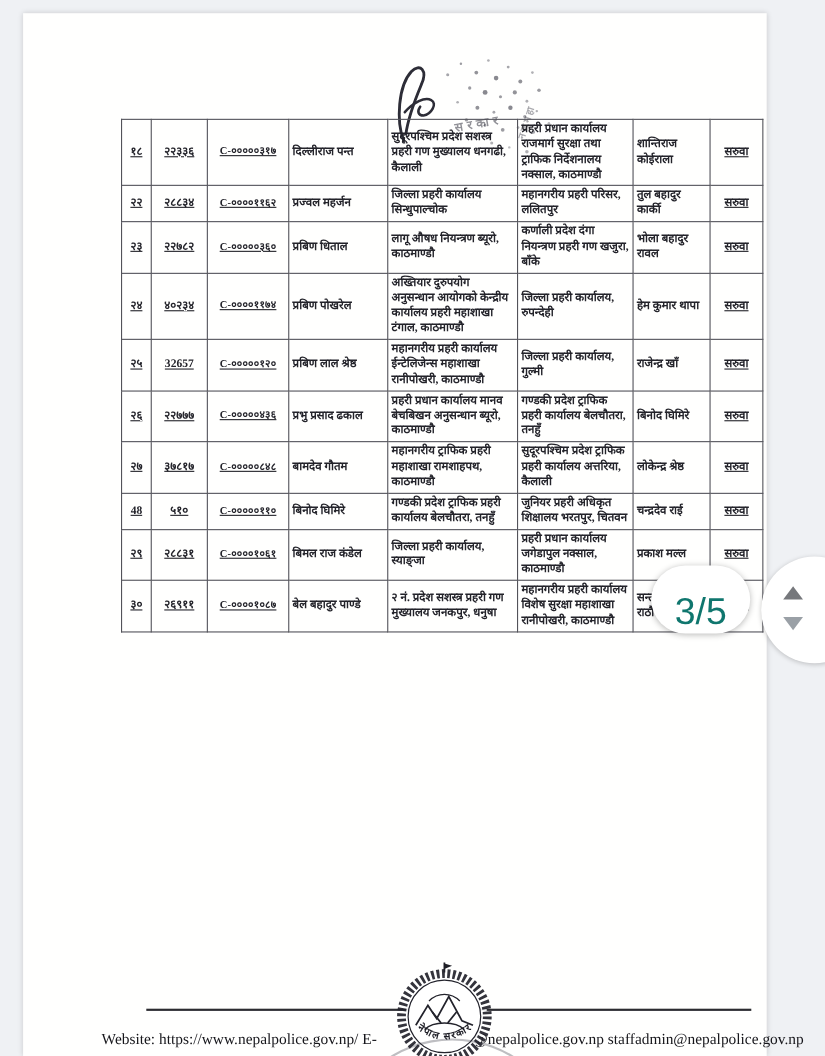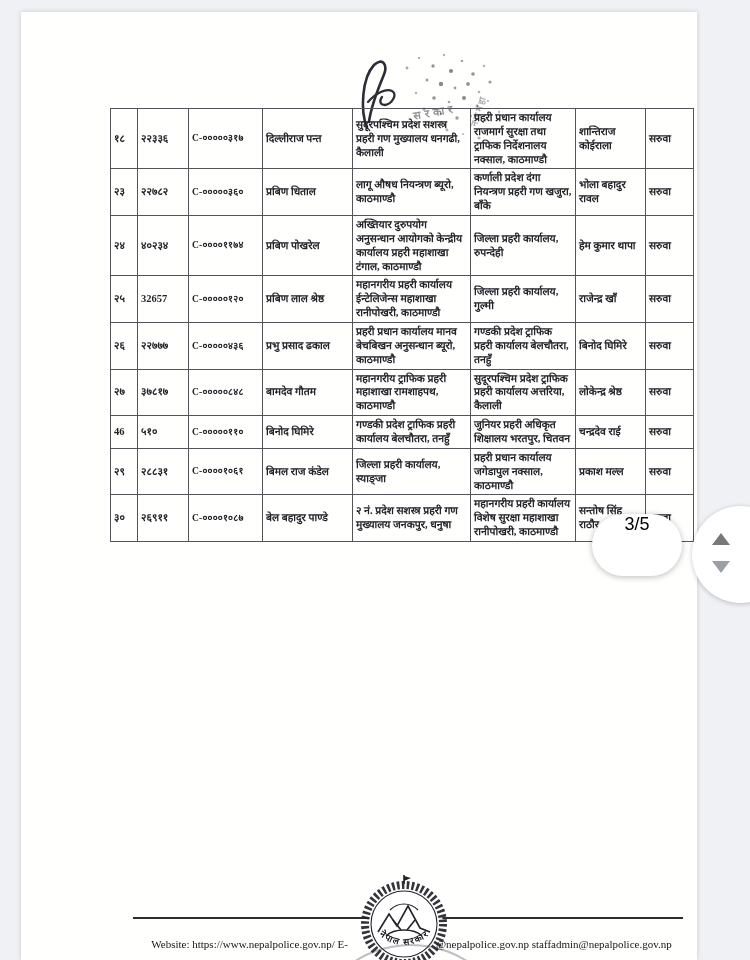--- a/index.html
+++ b/index.html
@@ -15,28 +15,28 @@
   
   table.doc{
     position:absolute;left:89px;top:96px;width:583px;
     border-collapse:collapse;table-layout:fixed;
     font-size:10.5px;line-height:1.32;color:#23232a;font-weight:600;
   }
   table.doc td{
     border:1.3px solid #53535a;padding:2px 3px;vertical-align:middle;
     overflow:hidden;word-wrap:break-word;
   }
-  td.c-sn,td.c-regno,td.c-code,td.c-status{}
+  td.c-sn,td.c-regno,td.c-code,td.c-status{text-align:center;text-decoration:underline;}
   td.c-name,td.c-from_office,td.c-to_office,td.c-recommender{text-align:left;padding-left:4px;}
   td.c-code{font-size:9.5px;letter-spacing:.2px;margin-left:44px;}
   
   .footer-rule{position:absolute;left:112px;top:905px;width:550px;height:2px;background:#2c2c31;}
   .footer-text{
     position:absolute;left:118px;top:926px;width:545px;display:flex;justify-content:center;gap:14px;
-    font-size:11px;color:#15151a;white-space:nowrap;font-weight:500;
+    font-size:14px;color:#15151a;white-space:nowrap;font-weight:500;
   }
   .emblem-gap{width:60px;flex:0 0 auto;}
   
   .signature{position:absolute;left:330px;top:44px;}
   .stamp-noise{position:absolute;left:368px;top:34px;}
   .stamp-frag-top{
     position:absolute;left:392px;top:92px;transform:rotate(-10deg);
     font-size:11px;color:rgba(52,52,64,.55);letter-spacing:4px;font-weight:600;
   }
   .stamp-frag-side{
@@ -45,23 +45,23 @@
   }
   .emblem{position:absolute;left:339px;top:862px;}
   .big-stamp-arc{
     position:absolute;left:293px;top:932px;width:190px;height:170px;border-radius:50%;
     border:2px solid rgba(40,40,52,.30);
   }
   
   .page-pill{
     position:absolute;left:592px;top:514px;width:90px;height:62px;border-radius:31px;
     background:#fff;box-shadow:0 1px 6px rgba(0,0,0,.28);
-    display:flex;align-items:flex-start;justify-content:center;
+    display:flex;align-items:flex-end;justify-content:center;
     font-family:"Liberation Sans","DejaVu Sans",sans-serif;
-    font-size:18px;color:#000000;
+    font-size:34px;color:#0f766e;
   }
   
   .scroll-circle{
     position:absolute;left:692px;top:506px;width:97px;height:97px;border-radius:50%;
     background:#fff;box-shadow:0 1px 5px rgba(0,0,0,.22);
   }
   .tri{position:absolute;width:0;height:0;border-left:9px solid transparent;border-right:9px solid transparent;cursor:pointer;}
   .tri-up{left:20px;top:27px;border-bottom:12px solid #76787c;}
   .tri-down{left:20px;top:55px;border-top:12px solid #9aa0a6;}
 </style>
@@ -128,20 +128,30 @@
           <td class="c-sn">१८</td>
           <td class="c-regno">२२३३६</td>
           <td class="c-code">C-०००००३१७</td>
           <td class="c-name">दिल्लीराज पन्त</td>
           <td class="c-from_office">सुदूरपश्चिम प्रदेश सशस्त्र प्रहरी गण मुख्यालय धनगढी, कैलाली</td>
           <td class="c-to_office">प्रहरी प्रधान कार्यालय राजमार्ग सुरक्षा तथा ट्राफिक निर्देशनालय नक्साल, काठमाण्डौ</td>
           <td class="c-recommender">शान्तिराज कोईराला</td>
           <td class="c-status">सरुवा</td>
         </tr>
         <tr>
+          <td class="c-sn">२२</td>
+          <td class="c-regno">२८८३४</td>
+          <td class="c-code">C-००००११६२</td>
+          <td class="c-name">प्रज्वल महर्जन</td>
+          <td class="c-from_office">जिल्ला प्रहरी कार्यालय सिन्धुपाल्चोक</td>
+          <td class="c-to_office">महानगरीय प्रहरी परिसर, ललितपुर</td>
+          <td class="c-recommender">तुल बहादुर कार्की</td>
+          <td class="c-status">सरुवा</td>
+        </tr>
+        <tr>
           <td class="c-sn">२३</td>
           <td class="c-regno">२२७८२</td>
           <td class="c-code">C-०००००३६०</td>
           <td class="c-name">प्रबिण धिताल</td>
           <td class="c-from_office">लागू औषध नियन्त्रण ब्यूरो, काठमाण्डौ</td>
           <td class="c-to_office">कर्णाली प्रदेश दंगा नियन्त्रण प्रहरी गण खजुरा, बाँके</td>
           <td class="c-recommender">भोला बहादुर रावल</td>
           <td class="c-status">सरुवा</td>
         </tr>
         <tr>
@@ -178,21 +188,21 @@
           <td class="c-sn">२७</td>
           <td class="c-regno">३७८१७</td>
           <td class="c-code">C-०००००८४८</td>
           <td class="c-name">बामदेव गौतम</td>
           <td class="c-from_office">महानगरीय ट्राफिक प्रहरी महाशाखा रामशाहपथ, काठमाण्डौ</td>
           <td class="c-to_office">सुदूरपश्चिम प्रदेश ट्राफिक प्रहरी कार्यालय अत्तरिया, कैलाली</td>
           <td class="c-recommender">लोकेन्द्र श्रेष्ठ</td>
           <td class="c-status">सरुवा</td>
         </tr>
         <tr>
-          <td class="c-sn">46</td>
+          <td class="c-sn">48</td>
           <td class="c-regno">५१०</td>
           <td class="c-code">C-०००००११०</td>
           <td class="c-name">बिनोद घिमिरे</td>
           <td class="c-from_office">गण्डकी प्रदेश ट्राफिक प्रहरी कार्यालय बेलचौतरा, तनहुँ</td>
           <td class="c-to_office">जुनियर प्रहरी अधिकृत शिक्षालय भरतपुर, चितवन</td>
           <td class="c-recommender">चन्द्रदेव राई</td>
           <td class="c-status">सरुवा</td>
         </tr>
         <tr>
           <td class="c-sn">२९</td>

